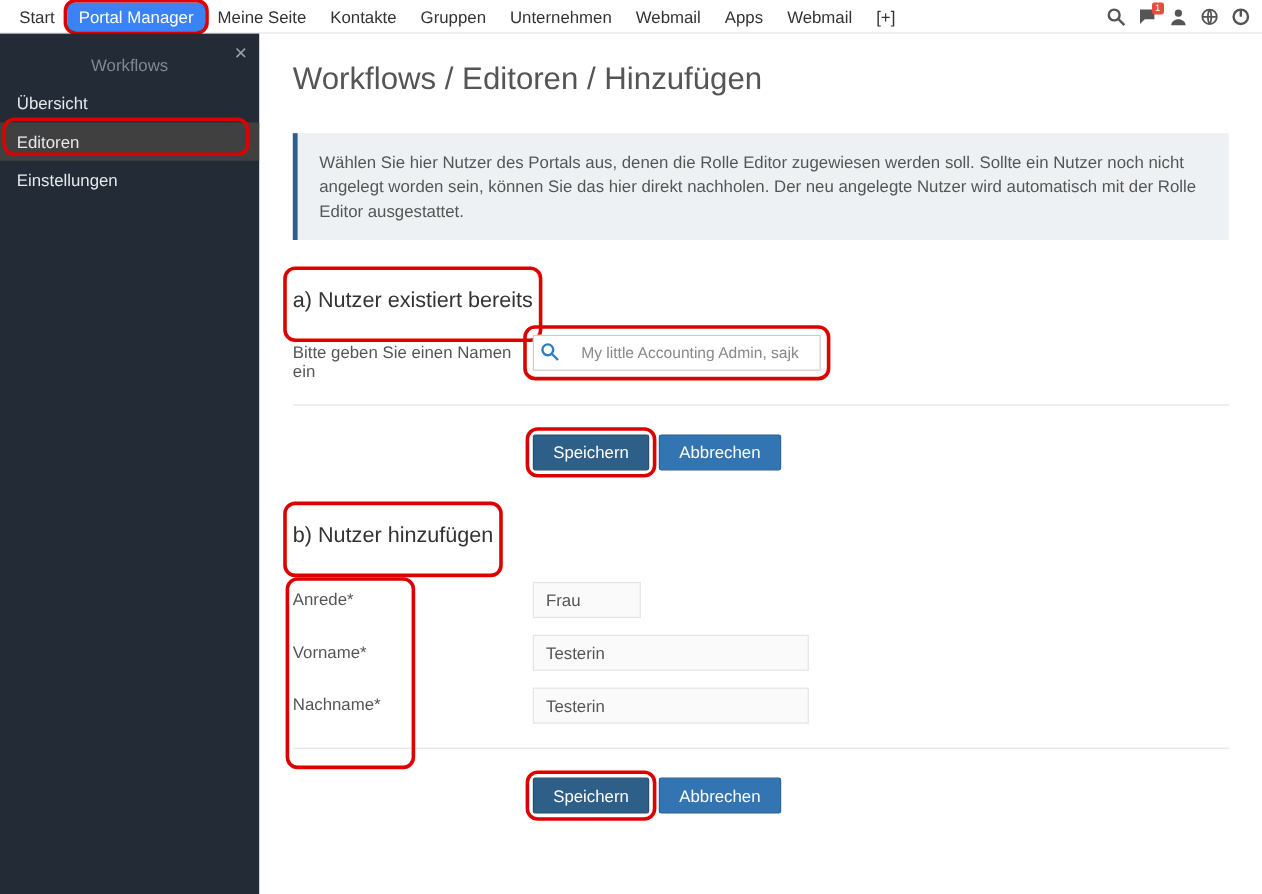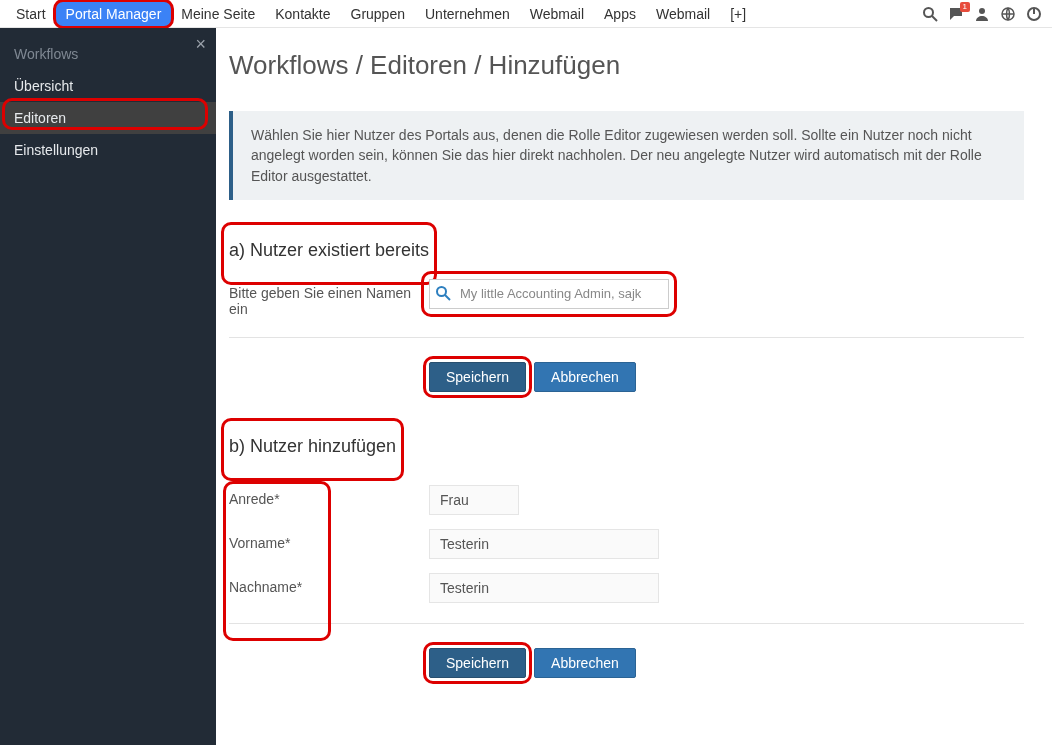--- a/index.html
+++ b/index.html
@@ -15,39 +15,39 @@
   .topnav .top-icon { width: 16px; height: 16px; color: #555; cursor: pointer; position: relative; }
   .top-icon.chat .badge { position: absolute; top: -4px; right: -6px; background: #e74c3c; color: #fff; font-size: 8px; line-height: 10px; padding: 0 3px; border-radius: 2px; }
 
   
   .hl { position: absolute; border: 3px solid #d00; border-radius: 10px; pointer-events: none; }
 
   
   .layout { display: flex; height: calc(745px - 28px); }
   .sidebar { width: 216px; background: #222b36; color: #cfd3d8; position: relative; flex-shrink: 0; }
   .sidebar .close { position: absolute; top: 6px; right: 10px; color: #9aa1aa; font-size: 18px; cursor: pointer; }
-  .sidebar .section-title { padding: 18px 14px 8px; color: #7f8893; font-size: 14px; }
+  .sidebar .section-title { padding: 18px 0 8px; color: #7f8893; font-size: 14px; text-align: center; }
   .sidebar .side-item { padding: 8px 14px; color: #e6e9ec; cursor: pointer; }
   .sidebar .side-item.active { background: #404040; }
-  .content { flex: 1; padding: 22px 28px 28px 13px; overflow: auto; position: relative; }
+  .content { flex: 1; padding: 22px 28px 28px 28px; overflow: auto; position: relative; }
 
   
   .breadcrumb { font-size: 26px; font-weight: 400; color: #555; margin-bottom: 30px; }
   .btn-add { float: right; background: #f0941e; color: #fff; border: 1px solid #d97f0d; padding: 6px 14px; font-size: 14px; cursor: pointer; border-radius: 2px; margin-top: -50px; }
   .btn-add .plus { font-weight: bold; margin-right: 6px; }
 
   .info-box { border-left: 4px solid #2d5f88; background: #eef1f3; padding: 14px 18px; color: #555; margin: 0 0 28px 0; line-height: 1.45; }
 
   .section-head { font-size: 18px; color: #333; margin: 12px 0 18px 0; display: inline-block; }
 
   .form-row { display: flex; align-items: flex-start; margin-bottom: 14px; }
   .form-row .label { width: 200px; color: #555; padding-top: 6px; }
   .form-row .field { flex: 1; }
   .search-input { position: relative; display: inline-block; }
-  .search-input input { width: 240px; height: 30px; border: 1px solid #ccc; padding: 4px 8px 4px 30px; color: #888; font-size: 13px; }
+  .search-input input { width: 240px; height: 30px; border: 1px solid #ccc; padding: 4px 8px 4px 30px; color: #888; font-size: 13px; text-align: center; }
   .search-input .search-svg { position: absolute; left: 6px; top: 6px; width: 16px; height: 16px; color: #2d7fbf; }
 
   .hr { border: none; border-top: 1px solid #e3e3e3; margin: 20px 0 24px 0; }
 
   .btn-row { margin-left: 200px; display: flex; gap: 8px; margin-bottom: 6px; }
   .btn { padding: 6px 16px; border: 1px solid transparent; color: #fff; font-size: 14px; cursor: pointer; border-radius: 2px; }
   .btn-primary { background: #2d5f88; border-color: #284f6f; }
   .btn-secondary { background: #3275b2; border-color: #2b6394; }
 
   .text-input { width: 230px; height: 30px; border: 1px solid #e5e5e5; background:#fafafa; padding: 4px 10px; color: #555; font-size: 14px; }

